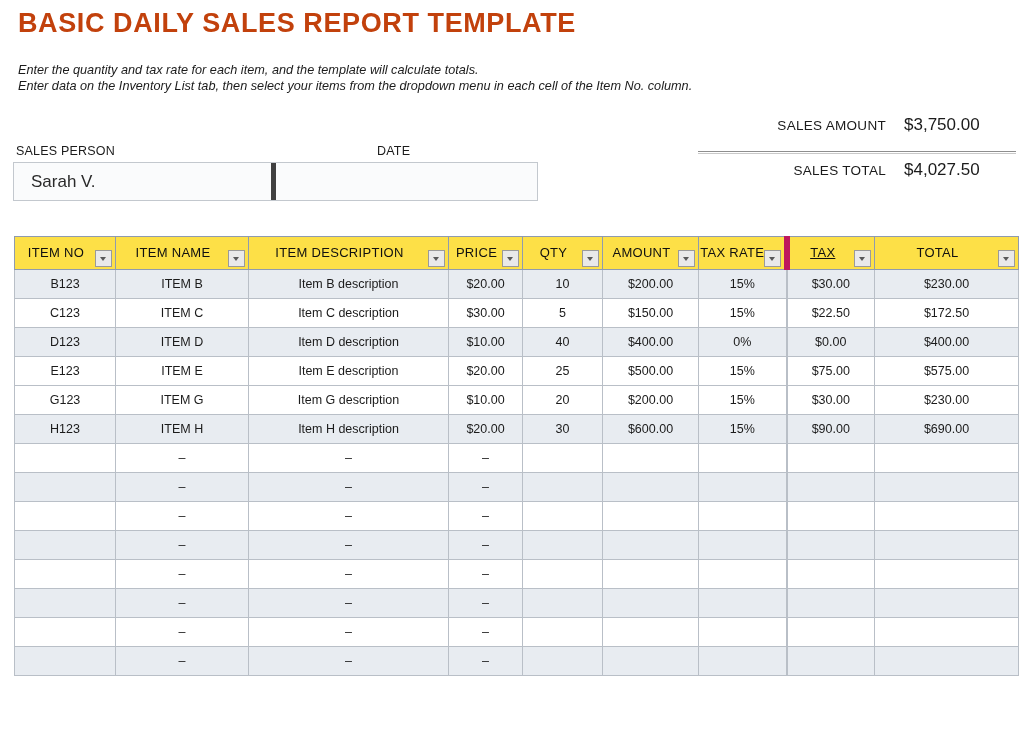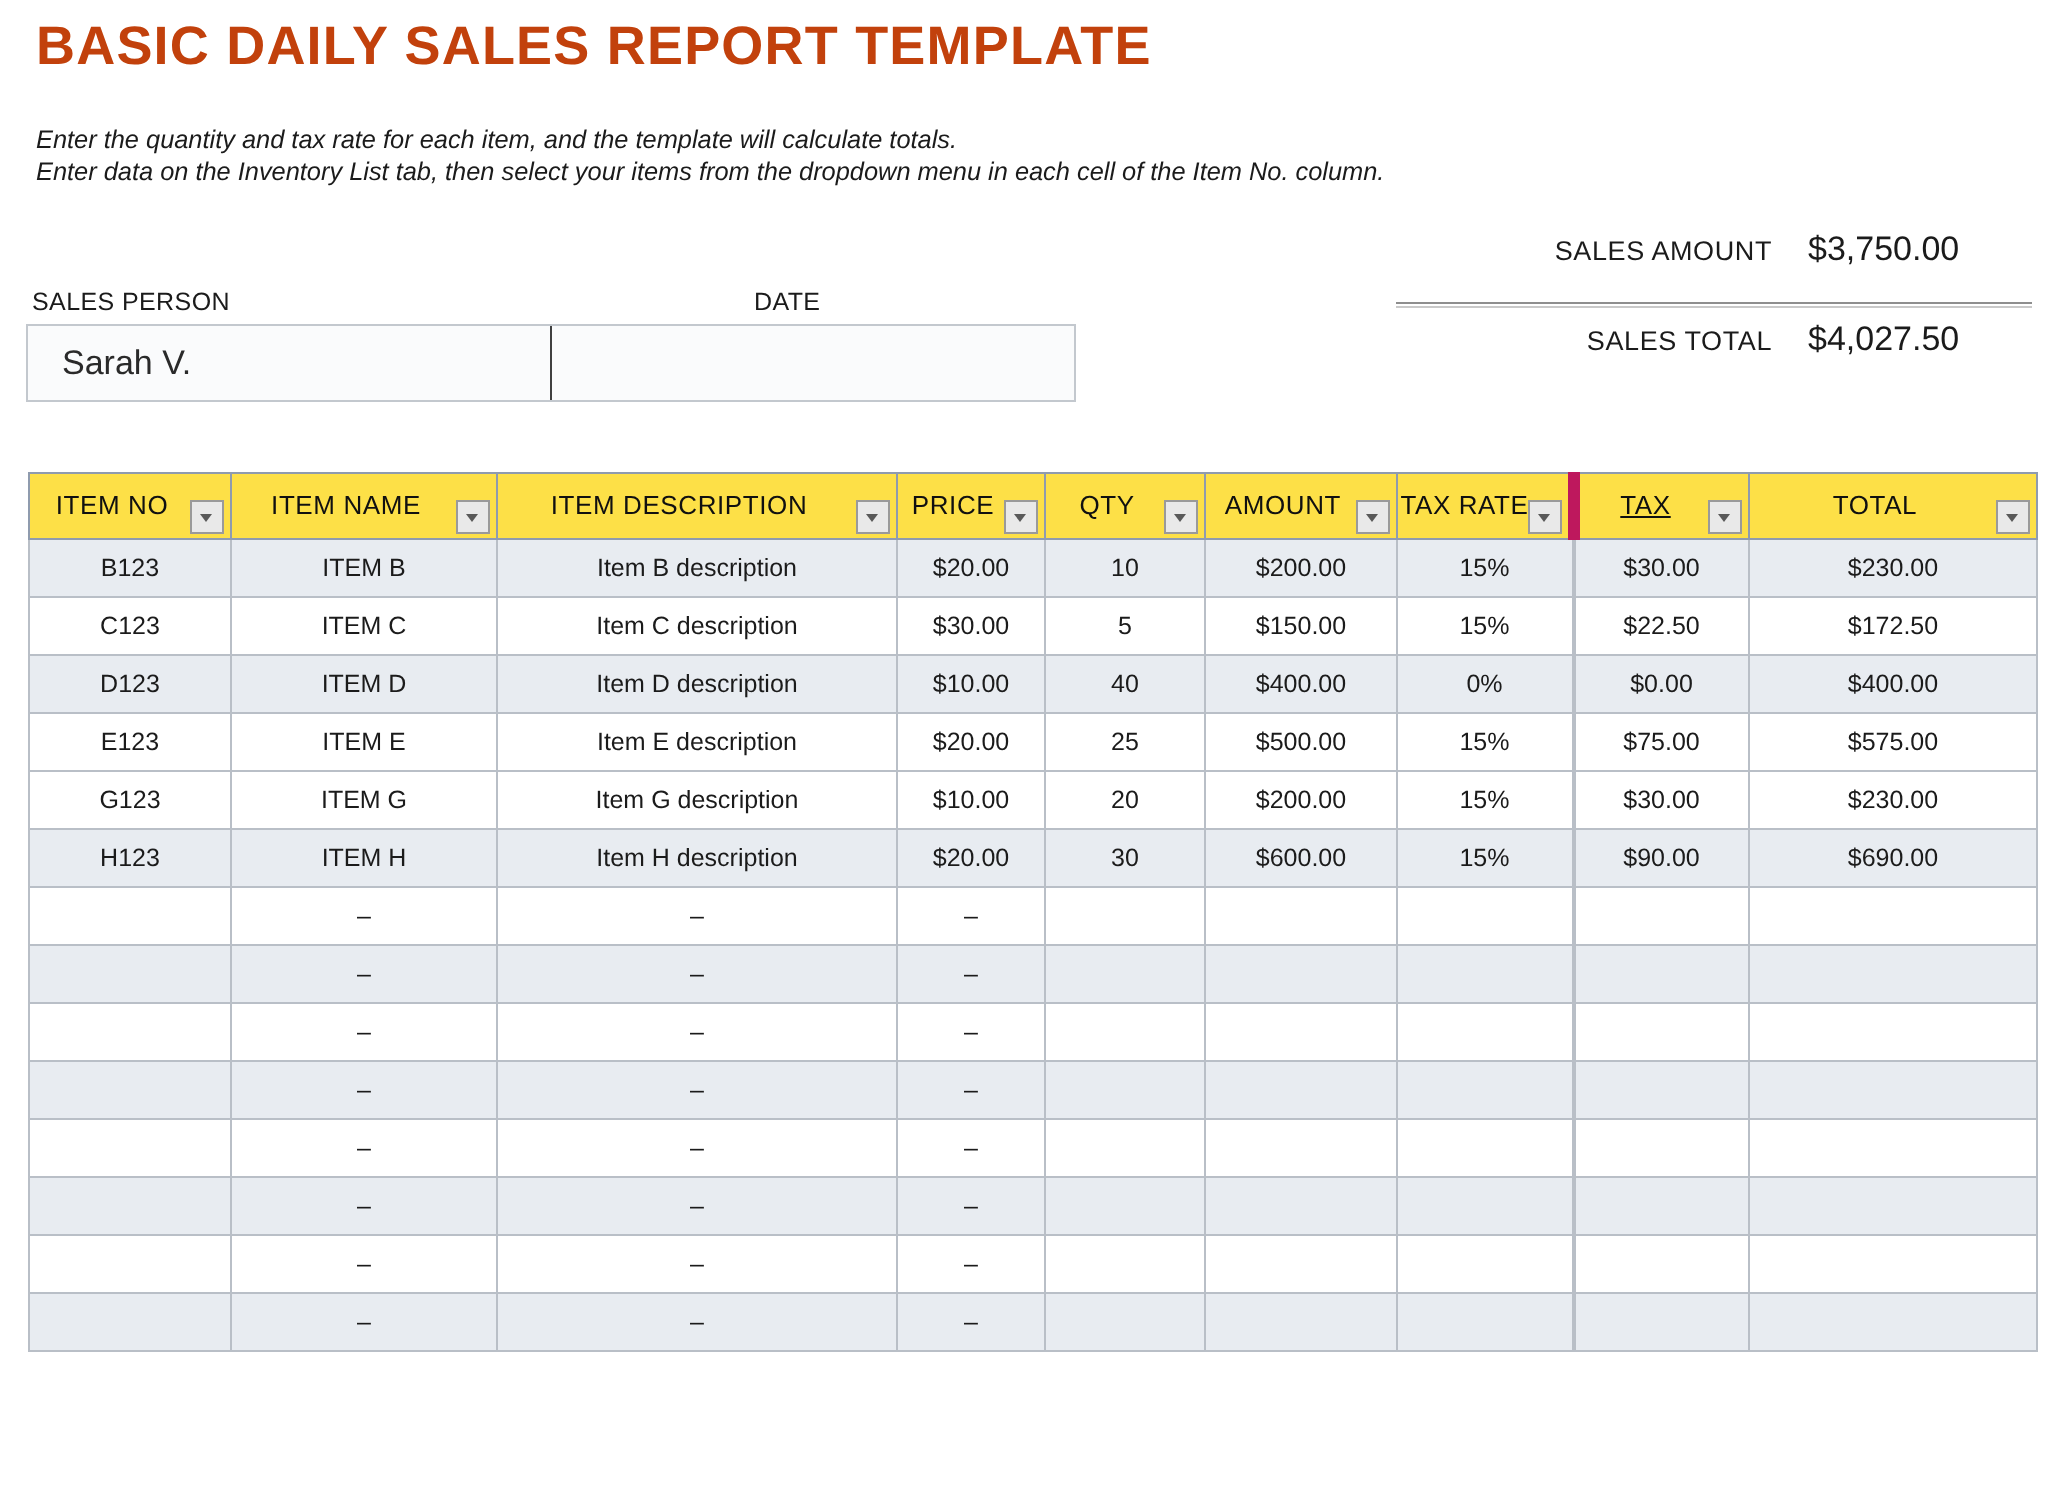--- a/index.html
+++ b/index.html
@@ -66,21 +66,21 @@
   }
   .meta-fields .field {
     flex: 1 1 50%;
     display: flex;
     align-items: center;
     padding-left: 17px;
     font-size: 17px;
     color: #2a2a2a;
     background: #fafbfc;
   }
-  .meta-fields .field.first { border-right: 1px solid #404040; }
+  .meta-fields .field.first { border-right: 5px solid #404040; }
 
   
   .summary {
     position: absolute;
     right: 16px;
     top: 115px;
     width: 318px;
     font-size: 13.5px;
     color: #1b1b1b;
   }

